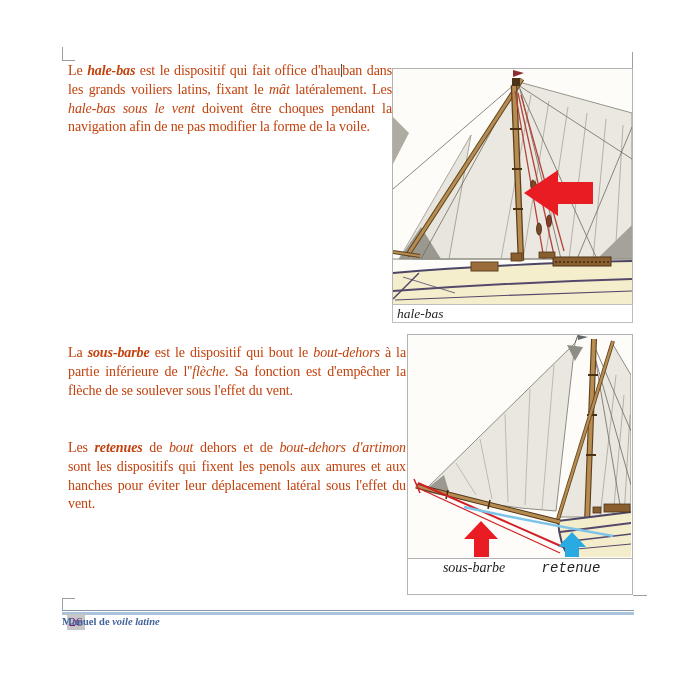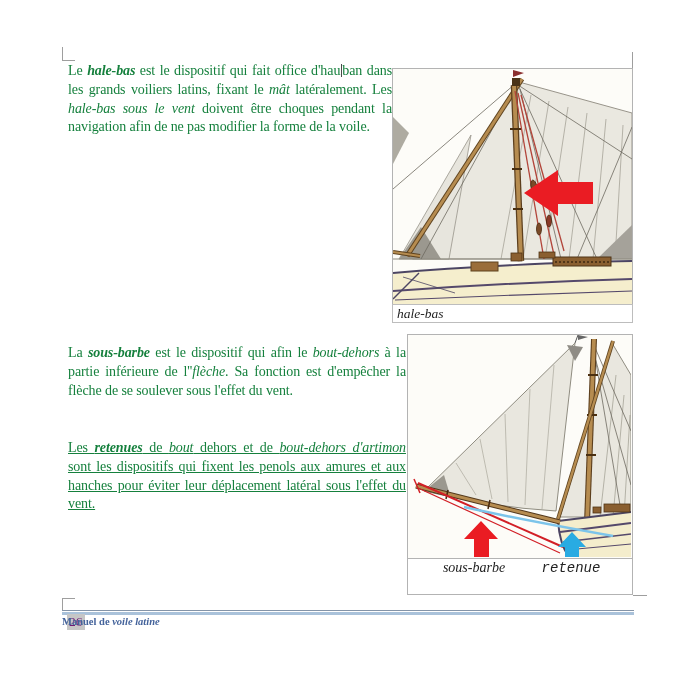--- a/index.html
+++ b/index.html
@@ -8,25 +8,25 @@
   .canvas{position:absolute;left:0;top:0;width:700px;height:700px;background:#fff;}
 
   
   .mark{position:absolute;}
   .mark-tl{left:62px;top:47px;width:12px;height:13px;border-left:1px solid #9e9e9e;border-bottom:1px solid #9e9e9e;}
   .mark-tr{left:632px;top:52px;width:0;height:18px;border-left:1px solid #9e9e9e;}
   .mark-bl{left:62px;top:598px;width:12px;height:12px;border-left:1px solid #9e9e9e;border-top:1px solid #9e9e9e;}
   .mark-br{left:633px;top:595px;width:14px;height:0;border-top:1px solid #9e9e9e;}
 
   
-  .para{position:absolute;font-size:14px;line-height:18.8px;color:#15803d;
+  .para{position:absolute;font-size:14px;line-height:18.8px;color:#c2410c;
         text-align:justify;letter-spacing:-0.1px;}
   .p1{left:68px;top:62px;width:324px;}
   .p2{left:68px;top:344px;width:338px;}
-  .p3{left:68px;top:439px;width:338px;text-decoration:underline;}
+  .p3{left:68px;top:439px;width:338px;}
   .seg-n{}
   .seg-bi{font-weight:bold;font-style:italic;}
   .seg-i{font-style:italic;}
   .seg-caret{display:inline-block;width:1px;height:13px;background:#4a4a4a;
              vertical-align:-2px;margin:0 0.5px;}
 
   
   .fig-frame{position:absolute;border:1px solid #b3b3b3;background:#fdfcf8;box-sizing:border-box;}
   .fig1{left:392px;top:68px;width:241px;height:237px;}
   .fig1-caption{position:absolute;left:392px;top:304px;width:241px;height:19px;
@@ -54,21 +54,21 @@
 <body>
 
 <div class="canvas">
 
   <div class="mark mark-tl"></div>
   <div class="mark mark-tr"></div>
   <div class="mark mark-bl"></div>
   <div class="mark mark-br"></div>
 
   <div class="para p1"><span class="seg-n">Le </span><span class="seg-bi">hale-bas</span><span class="seg-n"> est le dispositif qui fait office d'hau</span><span class="seg-caret"></span><span class="seg-n">ban dans les grands voiliers latins, fixant le </span><span class="seg-i">mât</span><span class="seg-n"> latéralement. Les </span><span class="seg-i">hale-bas sous le vent</span><span class="seg-n"> doivent être choques pendant la navigation afin de ne pas modifier la forme de la voile.</span></div>
-  <div class="para p2"><span class="seg-n">La </span><span class="seg-bi">sous-barbe</span><span class="seg-n"> est le dispositif qui afin le </span><span class="seg-i">bout-dehors</span><span class="seg-n"> à la partie inférieure de l''</span><span class="seg-i">flèche</span><span class="seg-n">. Sa fonction est d'empêcher la flèche de se soulever sous l'effet du vent.</span></div>
+  <div class="para p2"><span class="seg-n">La </span><span class="seg-bi">sous-barbe</span><span class="seg-n"> est le dispositif qui bout le </span><span class="seg-i">bout-dehors</span><span class="seg-n"> à la partie inférieure de l''</span><span class="seg-i">flèche</span><span class="seg-n">. Sa fonction est d'empêcher la flèche de se soulever sous l'effet du vent.</span></div>
   <div class="para p3"><span class="seg-n">Les </span><span class="seg-bi">retenues</span><span class="seg-n"> de </span><span class="seg-i">bout</span><span class="seg-n"> dehors et de </span><span class="seg-i">bout-dehors d'artimon</span><span class="seg-n"> sont les dispositifs qui fixent les penols aux amures et aux hanches pour éviter leur déplacement latéral sous l'effet du vent.</span></div>
 
   <div class="fig-frame fig1">
     <svg width="239" height="235" viewBox="0 0 239 235">
 
       <polygon points="15,188 126,13 239,44 239,190 20,190" fill="#eae8e0" stroke="#98948a" stroke-width="1"></polygon>
       <g stroke="#8f8c80" stroke-width="0.7" opacity="0.85">
         <line x1="138" y1="26" x2="108" y2="190"></line>
         <line x1="156" y1="32" x2="130" y2="190"></line>
         <line x1="175" y1="38" x2="152" y2="190"></line>

